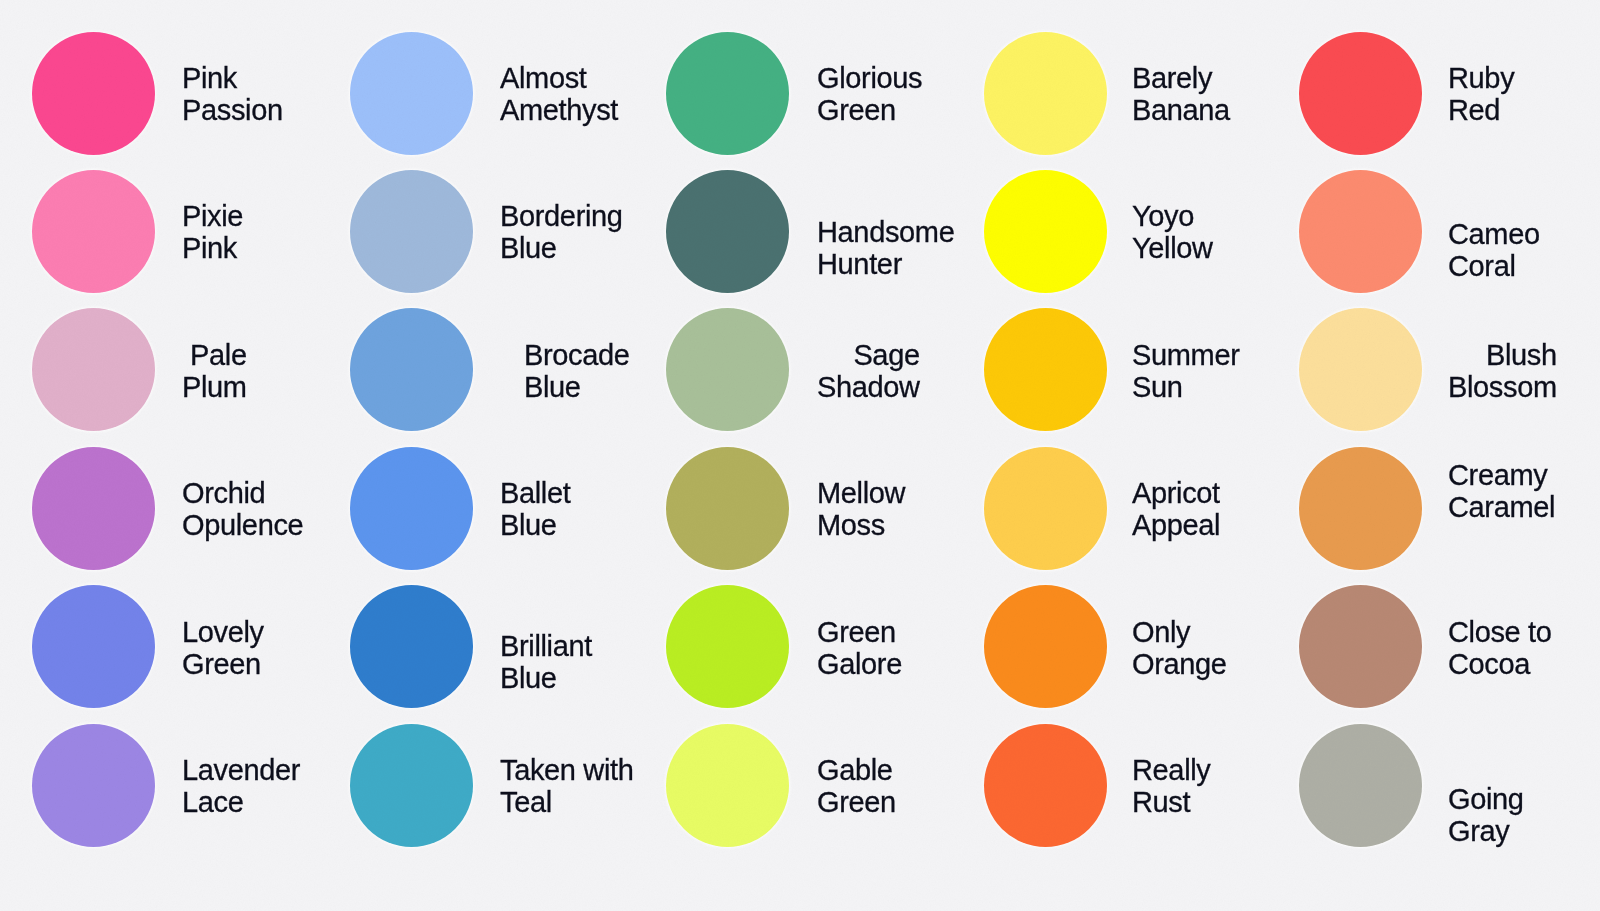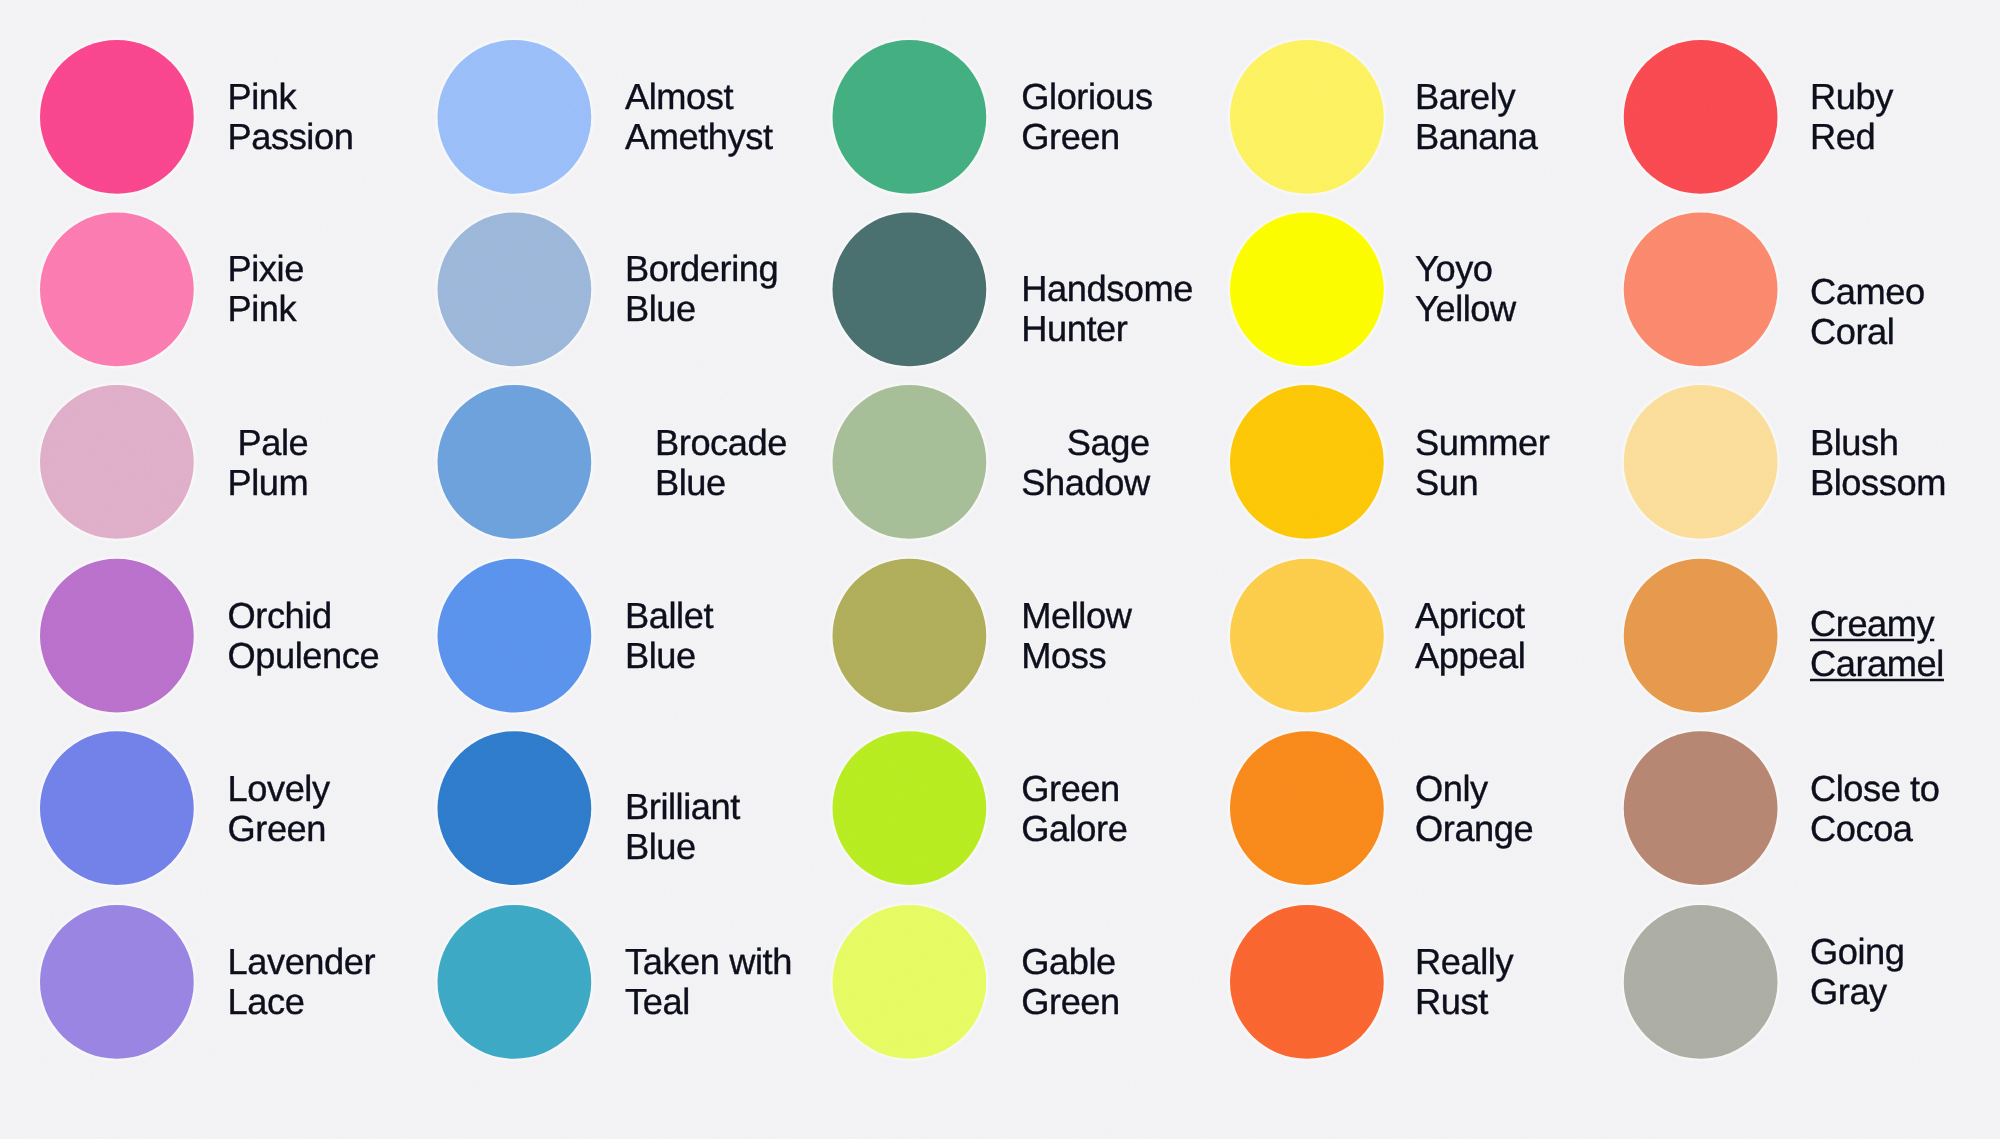--- a/index.html
+++ b/index.html
@@ -125,30 +125,30 @@
     <div class="dot" style="background: rgb(252, 103, 49); width: 123px; height: 123px; left: 983.6px; top: 723.7px;"></div>
     <div class="label" style="left: 1132.1px; top: 755.2px;"><div class="line">Really</div><div class="line">Rust</div></div>
 
     <div class="dot" style="background: rgb(250, 75, 81); width: 123px; height: 123px; left: 1299px; top: 31.5px;"></div>
     <div class="label" style="left: 1448px; top: 63px;"><div class="line">Ruby</div><div class="line">Red</div></div>
 
     <div class="dot" style="background: rgb(252, 139, 111); width: 123px; height: 123px; left: 1299px; top: 169.9px;"></div>
     <div class="label" style="left: 1448px; top: 201.4px; margin-top: 18px;"><div class="line">Cameo</div><div class="line">Coral</div></div>
 
     <div class="dot" style="background: rgb(252, 223, 155); width: 123px; height: 123px; left: 1299px; top: 308.3px;"></div>
-    <div class="label" style="left: 1448px; top: 339.8px;"><div class="line">Blush</div><div class="line">Blossom</div></div>
+    <div class="label" style="left: 1448px; top: 339.8px; text-align: right;"><div class="line">Blush</div><div class="line">Blossom</div></div>
 
     <div class="dot" style="background: rgb(232, 155, 78); width: 123px; height: 123px; left: 1299px; top: 446.9px;"></div>
-    <div class="label" style="left: 1448px; top: 485px; text-decoration: underline;"><div class="line">Creamy</div><div class="line">Caramel</div></div>
+    <div class="label" style="left: 1448px; top: 460px;"><div class="line">Creamy</div><div class="line">Caramel</div></div>
 
     <div class="dot" style="background: rgb(184, 136, 115); width: 123px; height: 123px; left: 1299px; top: 585.3px;"></div>
     <div class="label" style="left: 1448px; top: 616.8px;"><div class="line">Close to</div><div class="line">Cocoa</div></div>
 
     <div class="dot" style="background: rgb(174, 175, 165); width: 123px; height: 123px; left: 1299px; top: 723.7px;"></div>
-    <div class="label" style="left: 1448px; top: 747px;"><div class="line">Going</div><div class="line">Gray</div></div>
+    <div class="label" style="left: 1448px; top: 784px;"><div class="line">Going</div><div class="line">Gray</div></div>
   </div>
 
 <svg id="paper-grain" width="1600" height="911" aria-hidden="true">
   <defs>
     <filter id="grainFilter" x="0" y="0" width="100%" height="100%">
       <feTurbulence type="fractalNoise" baseFrequency="0.85" numOctaves="3" stitchTiles="stitch" result="noise"></feTurbulence>
       <feColorMatrix in="noise" type="saturate" values="0"></feColorMatrix>
     </filter>
   </defs>
   <rect width="1600" height="911" filter="url(#grainFilter)"></rect>

